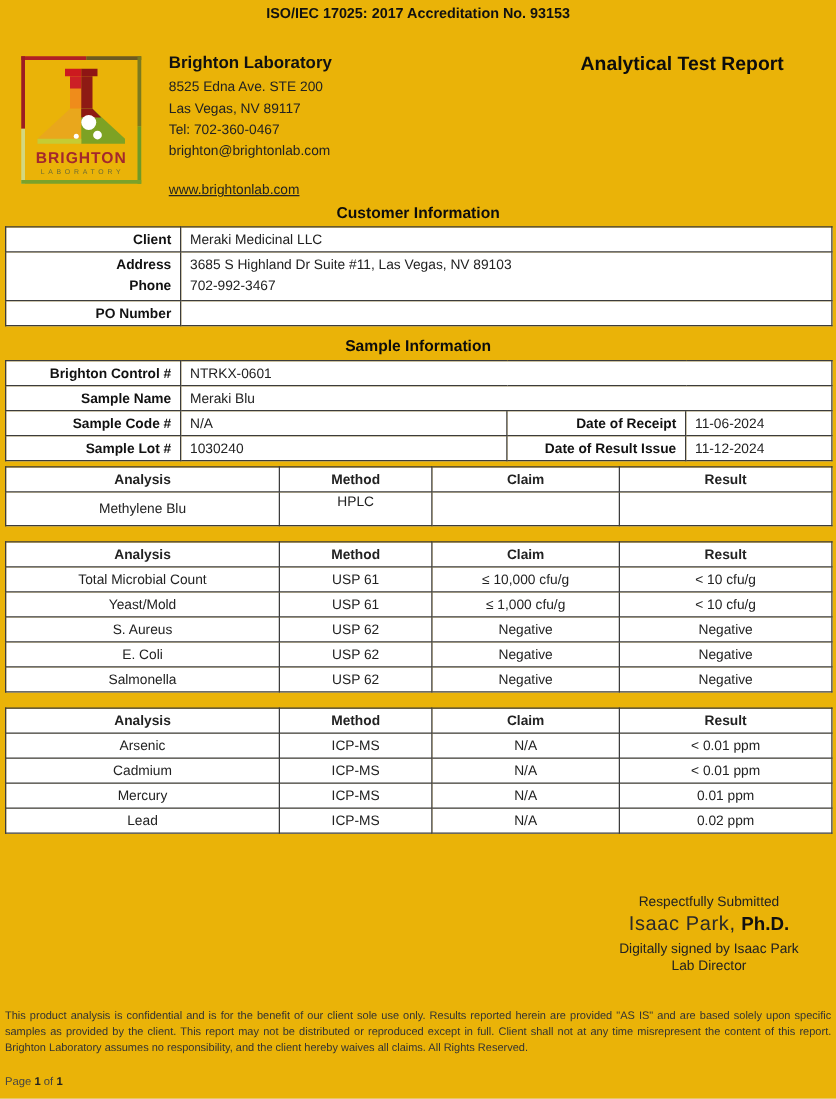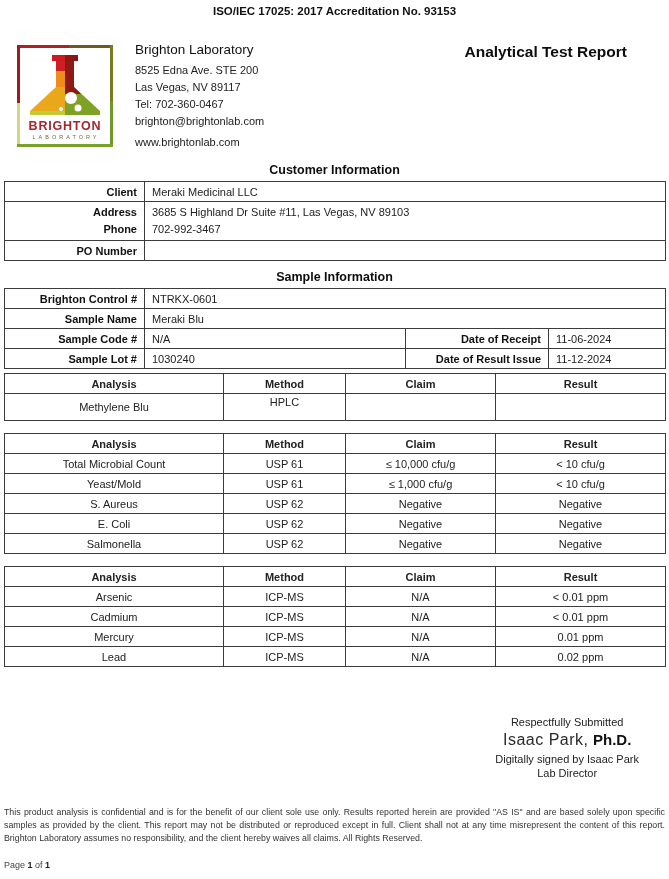--- a/index.html
+++ b/index.html
@@ -1,28 +1,28 @@
 <!DOCTYPE html>
 <html><head>
 <meta charset="utf-8">
 <style>
   * { margin:0; padding:0; box-sizing:border-box; }
   html,body { background:#e9e9e9; }
   .page {
     position:relative; width:669px; height:879px; margin:0 auto;
-    background:#ffffff; font-family:"Liberation Sans", sans-serif; color:#1c1c1c;
+    background:#eab308; font-family:"Liberation Sans", sans-serif; color:#1c1c1c;
     overflow:hidden;
   }
   .iso-line { padding-top:5px; text-align:center; font-weight:bold; font-size:11.5px; color:#111; }
 
   .header { position:relative; height:114px; margin-top:22px; }
   .logo { position:absolute; left:14px; top:2px; width:102px; height:110px; }
   .company { position:absolute; left:135px; top:2px; font-size:11px; line-height:17px; color:#222; }
-  .company .company-name { font-size:13.5px; font-weight:normal; color:#111; margin-bottom:4px; }
-  .company .site { margin-top:4px; }
+  .company .company-name { font-size:13.5px; font-weight:bold; color:#111; margin-bottom:4px; }
+  .company .site { margin-top:14px;text-decoration:underline; }
   .report-title { position:absolute; right:42px; top:4px; font-size:15.5px; font-weight:bold; color:#0d0d0d; }
 
   .section-title { text-align:center; font-weight:bold; font-size:12.5px; color:#0d0d0d; }
   .t-customer-title { margin-top:10px; }
   .t-sample-title  { margin-top:9px; }
   .t-results-title { margin-top:10px; }
 
   table { width:661px; margin:4px 4px 0 4px; border-collapse:collapse; table-layout:fixed; font-size:11px; color:#222; }
   td, th { border:1px solid #3c3c3c; padding:2px 7px; height:20px; vertical-align:middle; background:#fff; }
   .lbl { font-weight:bold; text-align:right; color:#111; }

